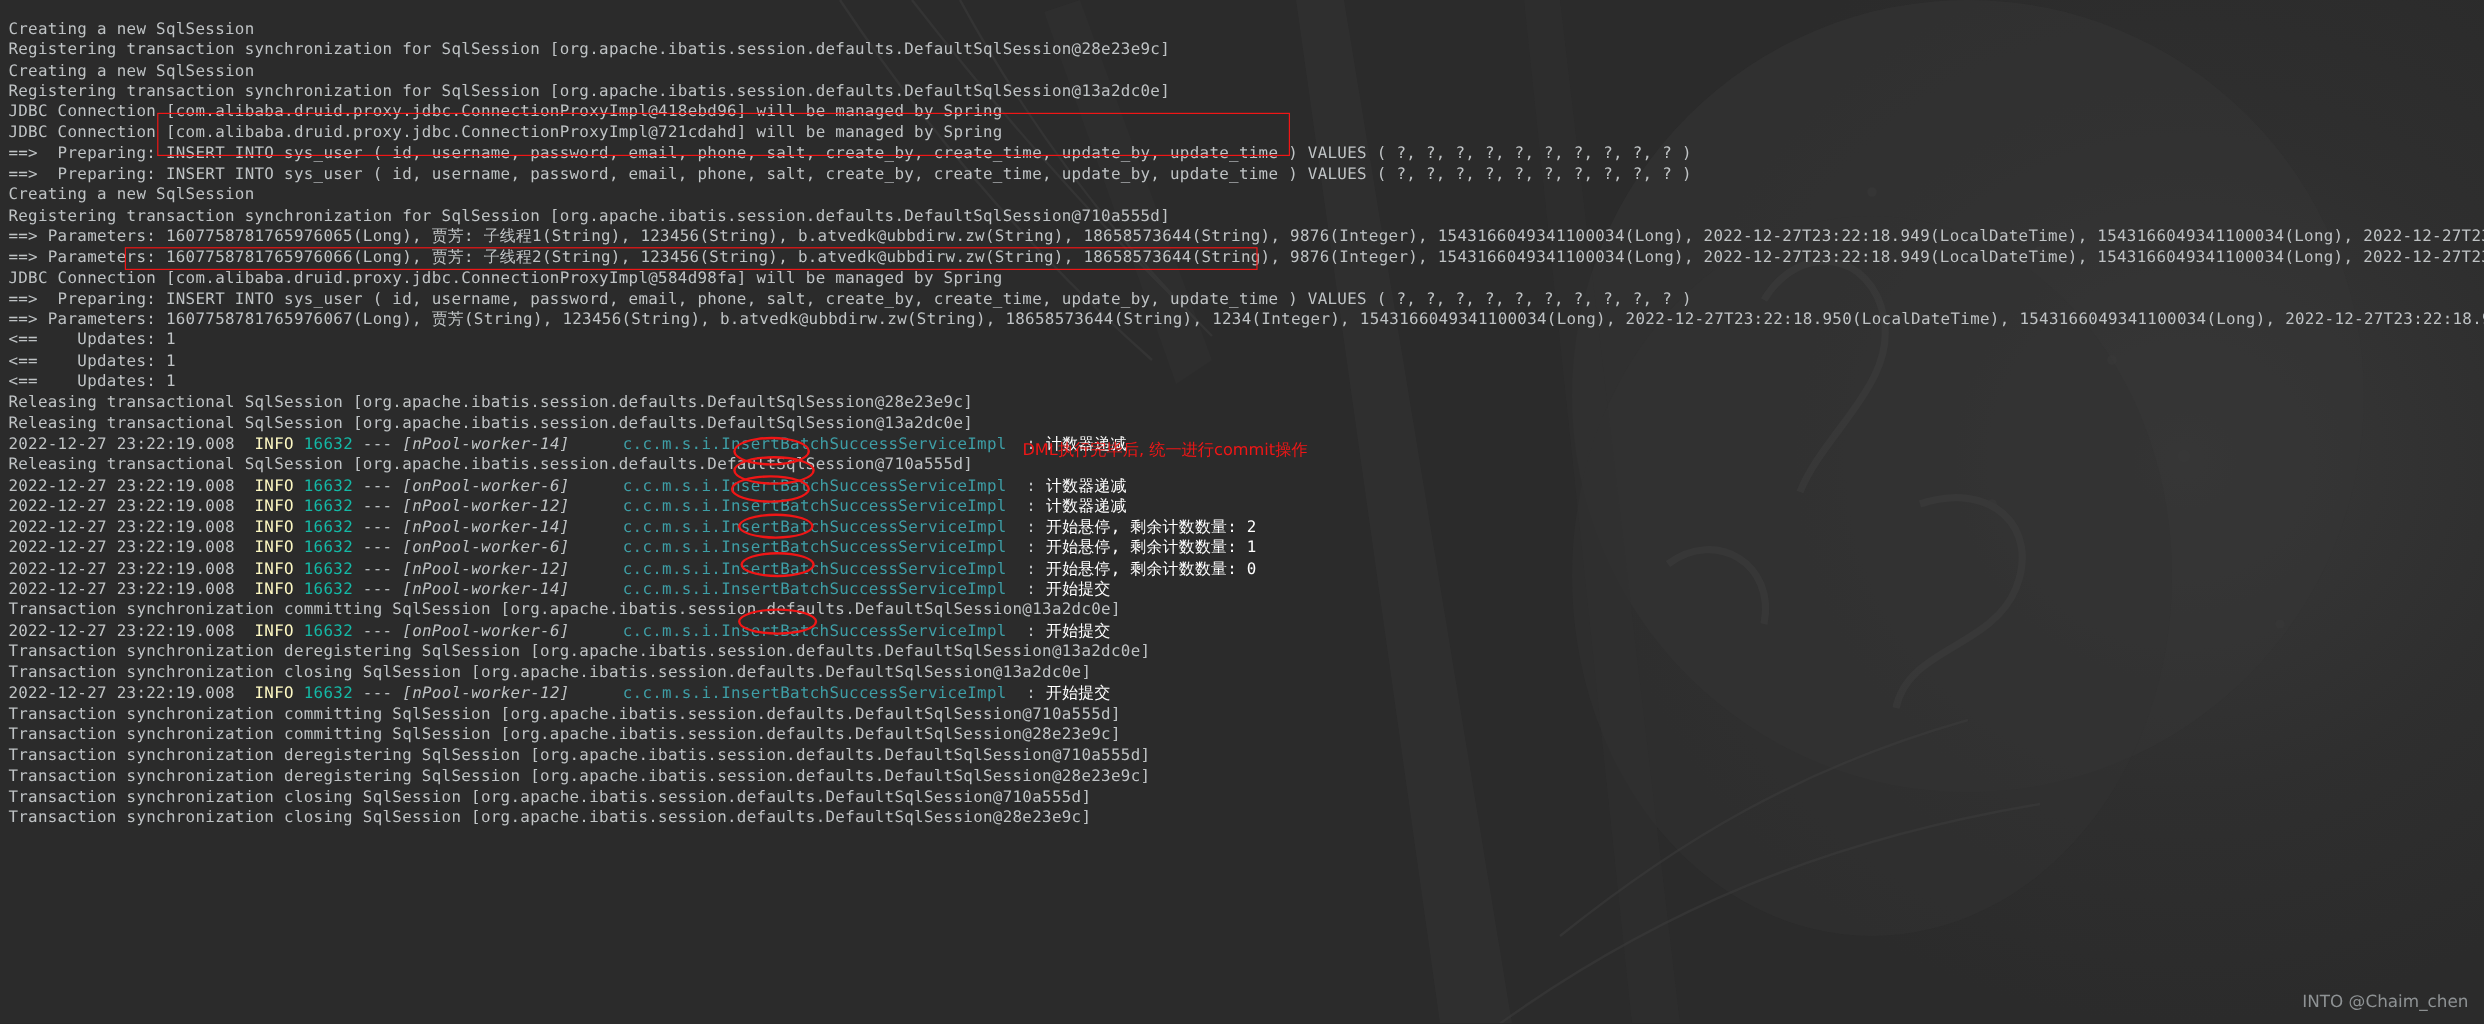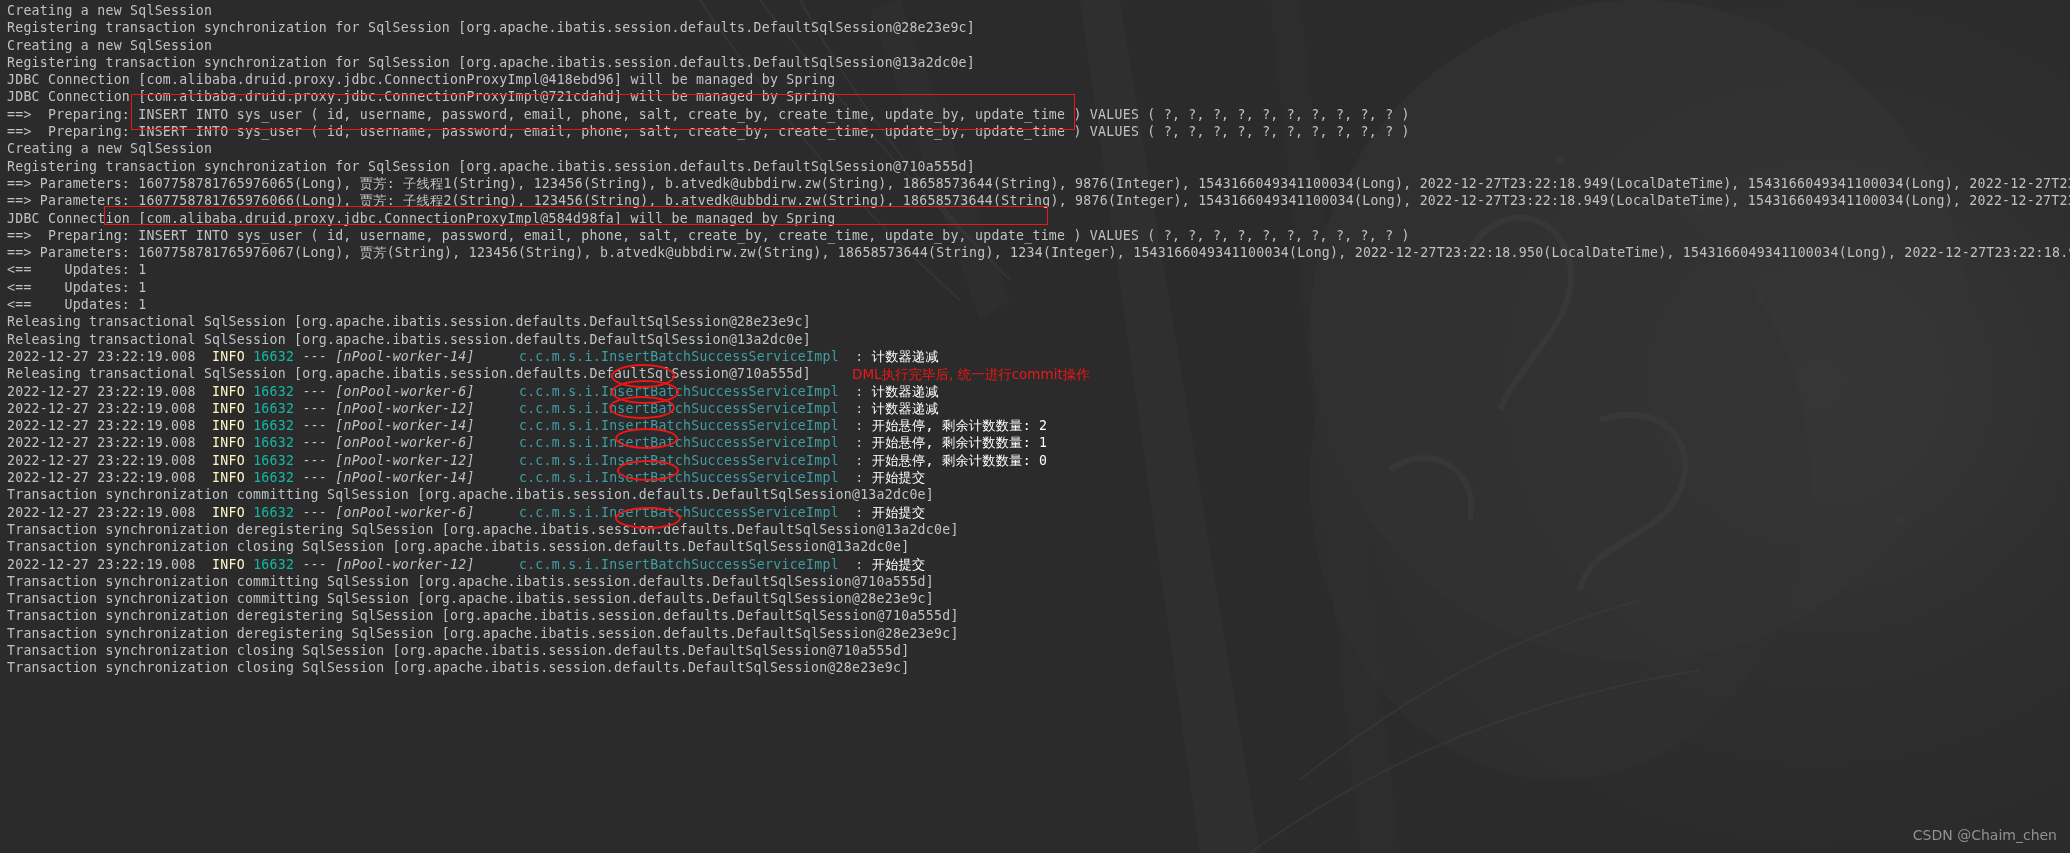--- a/index.html
+++ b/index.html
@@ -30,21 +30,21 @@
     pointer-events: none;
     opacity: 1;
   }
 
   
   #log {
     position: absolute;
     left: 0;
     top: 0;
     width: 2070px;
-    padding-top: 2px;
+    padding-top: 16px;
     z-index: 3;
   }
   .log-line {
     height: 17.3px;
     line-height: 17.3px;
     font-size: 13.2px;
     letter-spacing: 0.02em;
     white-space: pre;
     color: #bfc3c5;
     padding-left: 7px;
@@ -192,15 +192,15 @@
   <div class="anno-rect" style="left: 131px; top: 94px; width: 944px; height: 36px;"></div>
       <div class="anno-rect" style="left: 104px; top: 206px; width: 944px; height: 19px;"></div>
       <div class="anno-ellipse" style="left: 611px; top: 364px; width: 64px; height: 24px;"></div>
       <div class="anno-ellipse" style="left: 611px; top: 380px; width: 68px; height: 24px;"></div>
       <div class="anno-ellipse" style="left: 609px; top: 396px; width: 66px; height: 23px;"></div>
       <div class="anno-ellipse" style="left: 615px; top: 428px; width: 63px; height: 21px;"></div>
       <div class="anno-ellipse" style="left: 617px; top: 460px; width: 62px; height: 21px;"></div>
       <div class="anno-ellipse" style="left: 615px; top: 507px; width: 66px; height: 22px;"></div>
     </div>
 
-  <div id="watermark">CSDN @Chaim_chen</div>
+  <div id="watermark">INTO @Chaim_chen</div>
 
 </div>
 
 </body></html>

